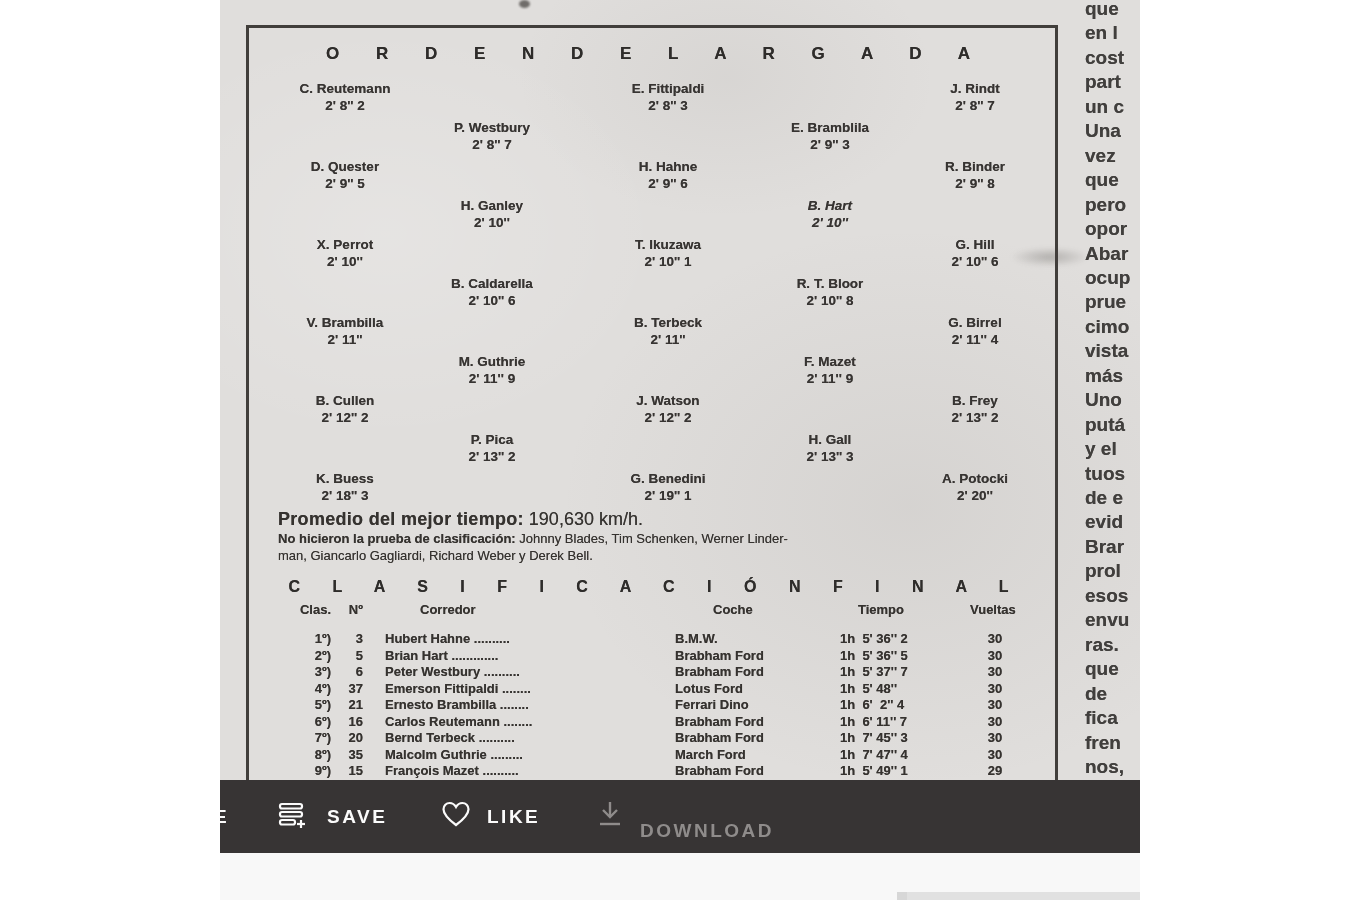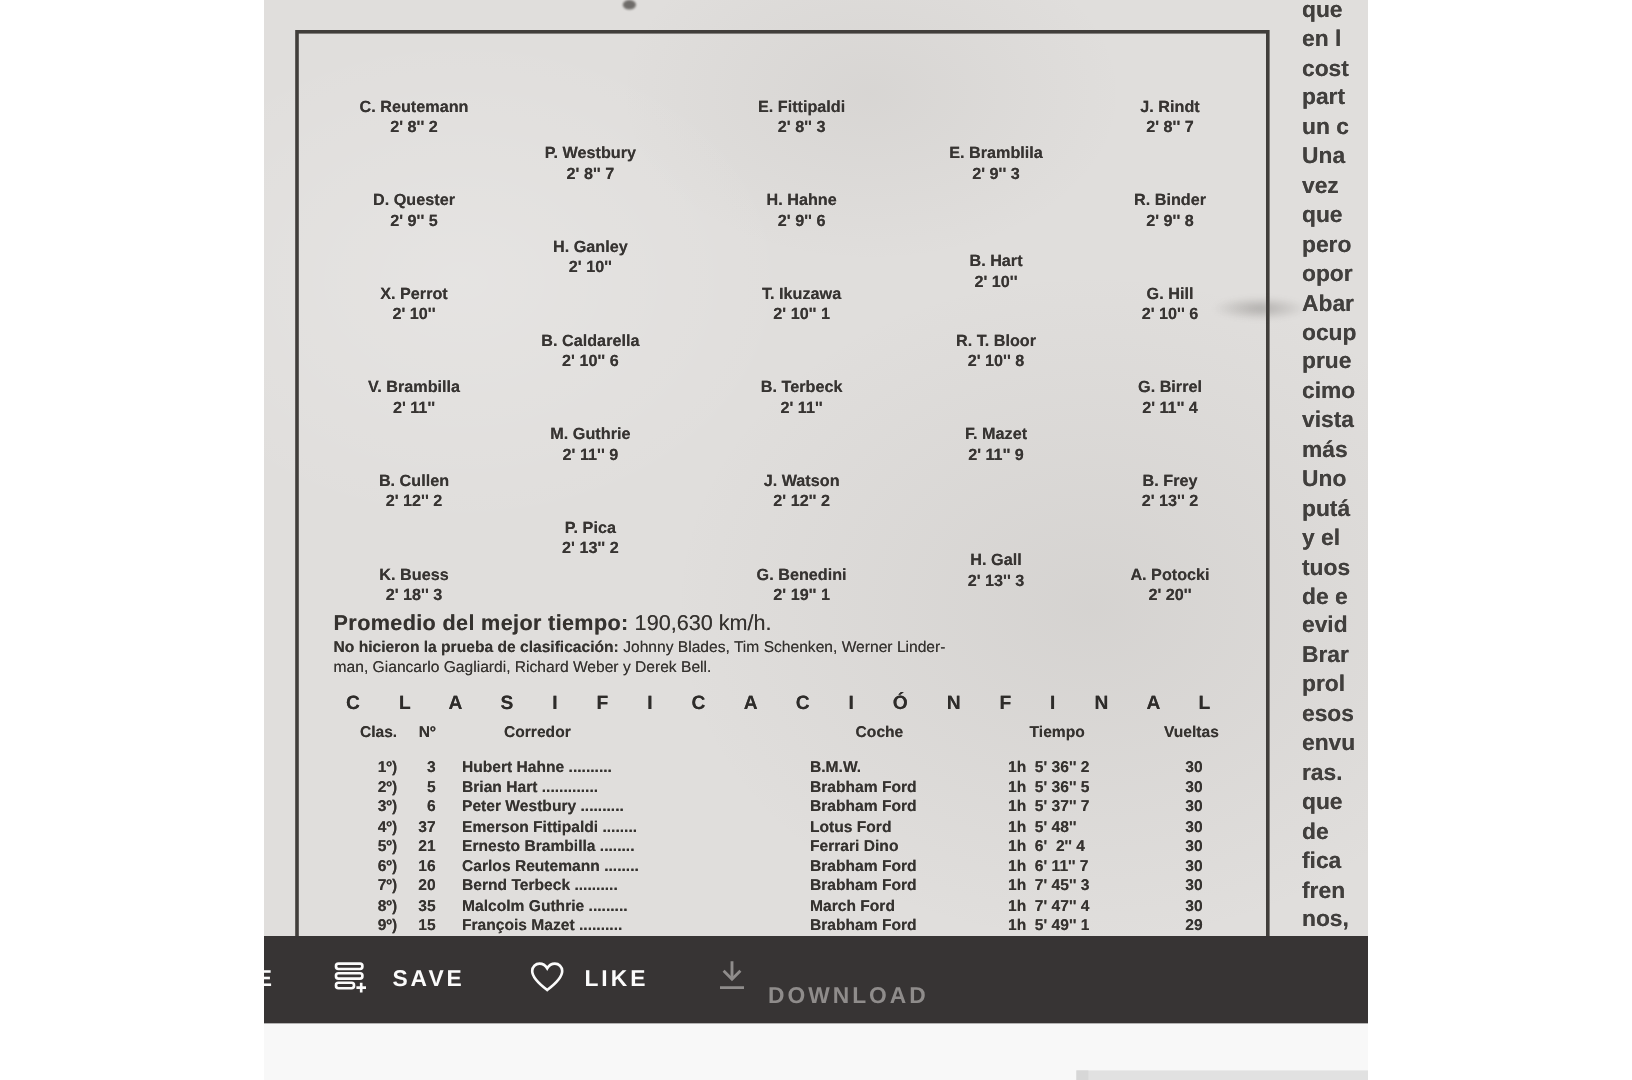--- a/index.html
+++ b/index.html
@@ -80,20 +80,21 @@
 </head>
 <body>
 
 <div id="stage">
 
   <div class="scan">
     <div class="frame"></div>
     <div class="ink-dot"></div>
     <div class="smudge"></div>
 
+    <div class="scan-title">O R D E N   D E   L A R G A D A</div>
 
     <div id="grid-area">
         <div class="grid-entry" style="left: 125px; top: 80px;">
           <div>C. Reutemann</div>
           <div class="t">2' 8'' 2</div>
         </div>
         <div class="grid-entry" style="left: 448px; top: 80px;">
           <div>E. Fittipaldi</div>
           <div class="t">2' 8'' 3</div>
         </div>
@@ -118,21 +119,21 @@
           <div class="t">2' 9'' 6</div>
         </div>
         <div class="grid-entry" style="left: 755px; top: 158px;">
           <div>R. Binder</div>
           <div class="t">2' 9'' 8</div>
         </div>
         <div class="grid-entry" style="left: 272px; top: 197px;">
           <div>H. Ganley</div>
           <div class="t">2' 10''</div>
         </div>
-        <div class="grid-entry" style="left: 610px; top: 209px;">
+        <div class="grid-entry" style="left: 610px; top: 197px; font-style: italic;">
           <div>B. Hart</div>
           <div class="t">2' 10''</div>
         </div>
         <div class="grid-entry" style="left: 125px; top: 236px;">
           <div>X. Perrot</div>
           <div class="t">2' 10''</div>
         </div>
         <div class="grid-entry" style="left: 448px; top: 236px;">
           <div>T. Ikuzawa</div>
           <div class="t">2' 10'' 1</div>
@@ -178,21 +179,21 @@
           <div class="t">2' 12'' 2</div>
         </div>
         <div class="grid-entry" style="left: 755px; top: 392px;">
           <div>B. Frey</div>
           <div class="t">2' 13'' 2</div>
         </div>
         <div class="grid-entry" style="left: 272px; top: 431px;">
           <div>P. Pica</div>
           <div class="t">2' 13'' 2</div>
         </div>
-        <div class="grid-entry" style="left: 610px; top: 431px; margin-top: 27px;">
+        <div class="grid-entry" style="left: 610px; top: 431px;">
           <div>H. Gall</div>
           <div class="t">2' 13'' 3</div>
         </div>
         <div class="grid-entry" style="left: 125px; top: 470px;">
           <div>K. Buess</div>
           <div class="t">2' 18'' 3</div>
         </div>
         <div class="grid-entry" style="left: 448px; top: 470px;">
           <div>G. Benedini</div>
           <div class="t">2' 19'' 1</div>

